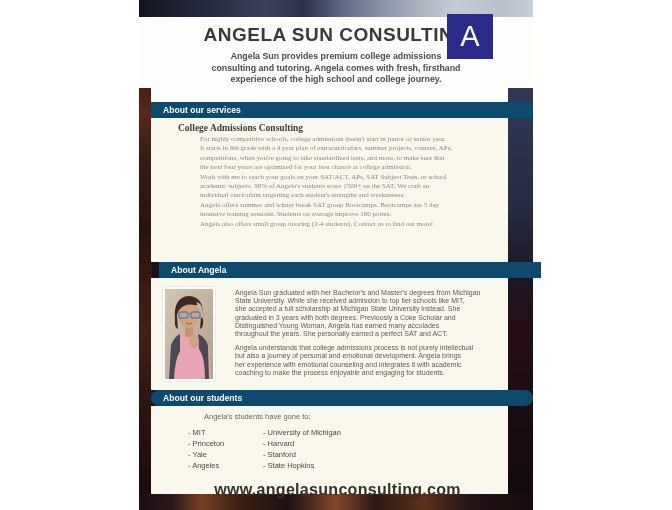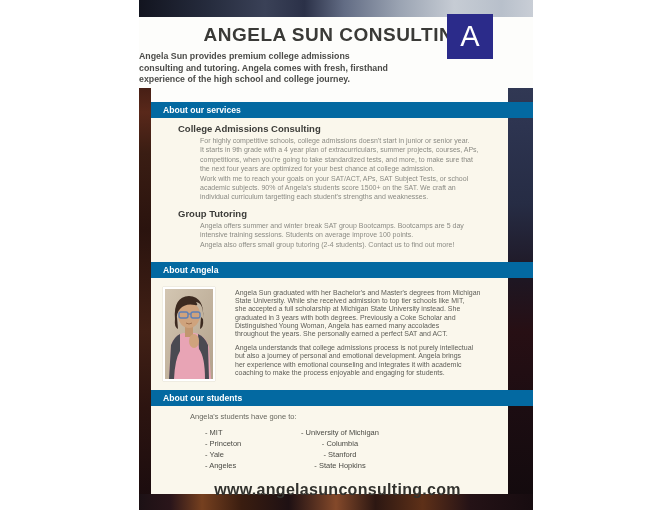--- a/index.html
+++ b/index.html
@@ -21,47 +21,47 @@
   
   .panel { position:absolute; background:#faf7ec; }
   #header-a { position:absolute; left:139px; top:17px; width:394px; height:71px; background:#fdfdfb; }
   #header-b { position:absolute; left:151px; top:88px; width:357px; height:14px; background:#fdfdfb; }
 
   #logo { position:absolute; left:447px; top:14px; width:46px; height:45px; background:#2b2b8a;
     color:#ffffff; font-size:29px; font-weight:400; display:flex; align-items:center; justify-content:center; }
 
   #title { position:absolute; left:139px; top:24px; width:394px; text-align:center;
     font-size:19px; font-weight:600; letter-spacing:.5px; color:#3a3a37; }
-  #subtitle { position:absolute; left:139px; top:51px; width:394px; 
+  #subtitle { position:absolute; left:139px; top:51px; width:394px; text-align:center;
     font-size:8.8px; line-height:11.5px; font-weight:700; color:#4c4c49; }
 
-  .banner { position:absolute; left:151px; width:382px; height:16px; background:#0369a1;
+  .banner { position:absolute; left:151px; width:382px; height:16px; background:#0c4a6e;
     color:#ffffff; font-size:8.6px; font-weight:700; line-height:16px; padding-left:12px; }
   #banner-services { top:102px; }
-  #banner-angela   { top:262px; }
-  #banner-students { top:390px; }
+  #banner-angela   { top:262px;margin-left:8px; }
+  #banner-students { top:390px;border-radius:8px; }
 
-  #panel-services { left:151px; top:118px; width:357px; height:144px; padding:5px 8px 0 27px; }
+  #panel-services { left:151px; top:118px; width:357px; height:144px; padding:5px 8px 0 27px;font-family:Liberation Serif, serif; }
   #panel-services h3 { font-size:9.5px; font-weight:700; color:#3c3c39; margin:6px 0 2px 0; }
   #panel-services h3:first-child { margin-top:0; }
   #panel-services .body { font-size:7px; line-height:9.4px; color:#8b8b84; padding-left:22px; }
 
   #panel-angela { left:151px; top:278px; width:357px; height:112px; }
   #portrait { position:absolute; left:12px; top:9px; width:52px; height:94px; background:#ffffff;
     padding:2px; box-shadow:0 0 1px rgba(0,0,0,.25); }
   #portrait svg { display:block; width:48px; height:90px; }
   #panel-angela .paras { position:absolute; left:84px; top:11px; width:264px; }
   #panel-angela .para { font-size:7px; line-height:8.2px; color:#5d5d57; margin-bottom:6px; }
 
   #panel-students { left:151px; top:406px; width:357px; height:88px; padding-top:6px; }
-  #students-intro { padding-left:39px; font-size:7.5px; color:#68685f; }
-  #college-columns { display:flex; margin-top:6px; padding-left:54px; }
+  #students-intro { padding-left:53px; font-size:7.5px; color:#68685f; }
+  #college-columns { display:flex; margin-top:6px; padding-left:37px; }
   #college-columns ul { list-style:none; }
   #college-columns li { font-size:7.5px; line-height:11px; color:#4b4b45; }
-  .col-1 { width:75px; } .col-2 { width:95px; } .col-3 { width:120px;text-align:center; }
+  .col-1 { width:75px; } .col-2 { width:95px; } .col-3 { width:120px; }
   #site-url { text-align:center; margin-top:10px; font-size:16px; font-weight:700;
     letter-spacing:.3px; color:#32322e;padding-left:16px; }
 
   [data-bind-lines] { white-space:pre-line; }
 </style>
 </head>
 <body>
 
 <div id="canvas">
 
@@ -87,21 +87,20 @@
 
   <div class="panel" id="panel-services">
     <h3 data-bind="sections.services.items.0.heading">College Admissions Consulting</h3>
     <div class="body" data-bind-lines="sections.services.items.0.body_lines">For highly competitive schools, college admissions doesn't start in junior or senior year.
 It starts in 9th grade with a 4 year plan of extracurriculars, summer projects, courses, APs,
 competitions, when you're going to take standardized tests, and more, to make sure that
 the next four years are optimized for your best chance at college admission.</div>
     <div class="body" data-bind-lines="sections.services.items.1.body_lines">Work with me to reach your goals on your SAT/ACT, APs, SAT Subject Tests, or school
 academic subjects. 90% of Angela's students score 1500+ on the SAT. We craft an
 individual curriculum targetting each student's strengths and weaknesses.</div>
-    <h3 data-bind="sections.services.items.2.heading">Group Tutoring</h3>
     <div class="body" data-bind-lines="sections.services.items.2.body_lines">Angela offers summer and winter break SAT group Bootcamps. Bootcamps are 5 day
 intensive training sessions. Students on average improve 100 points.
 Angela also offers small group tutoring (2-4 students). Contact us to find out more!</div>
   </div>
 
   <div class="panel" id="panel-angela">
     <div id="portrait">
       <svg viewBox="0 0 48 90" xmlns="http://www.w3.org/2000/svg">
         <defs>
           <linearGradient id="bgGrad" x1="0" y1="0" x2="1" y2="1">
@@ -143,21 +142,21 @@
     <div id="students-intro" data-bind="sections.students.intro">Angela's students have gone to:</div>
     <div id="college-columns">
       <ul class="col-1">
         <li data-bind="sections.students.columns.0.0">- MIT</li>
         <li data-bind="sections.students.columns.0.1">- Princeton</li>
         <li data-bind="sections.students.columns.0.2">- Yale</li>
         <li data-bind="sections.students.columns.0.3">- Angeles</li>
       </ul>
       <ul class="col-3">
         <li data-bind="sections.students.columns.2.0">- University of Michigan</li>
-        <li data-bind="sections.students.columns.2.1">- Columbia</li>
+        <li data-bind="sections.students.columns.2.1">- Harvard</li>
         <li data-bind="sections.students.columns.2.2">- Stanford</li>
         <li data-bind="sections.students.columns.2.3">- State Hopkins</li>
       </ul>
     </div>
     <div id="site-url" data-bind="footer.url">www.angelasunconsulting.com</div>
   </div>
 
 </div>
 
 </body></html>

